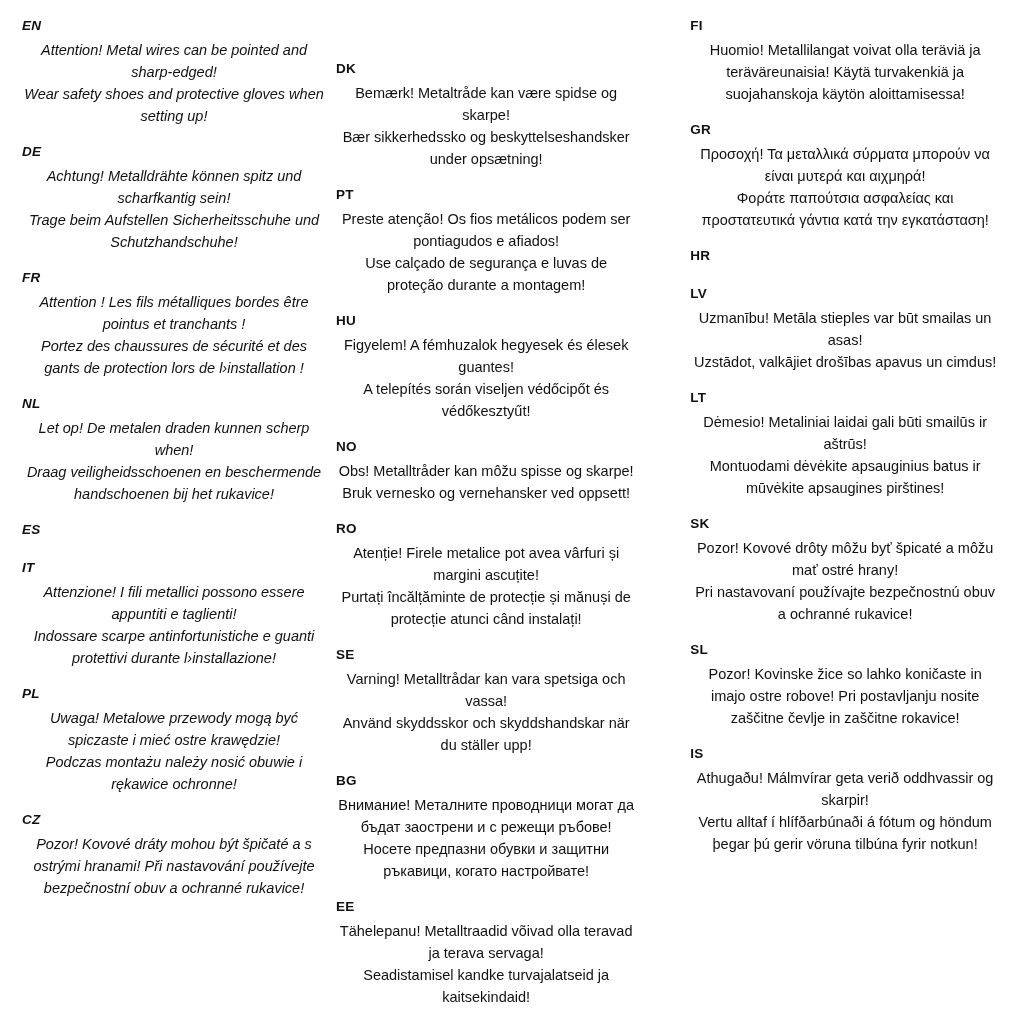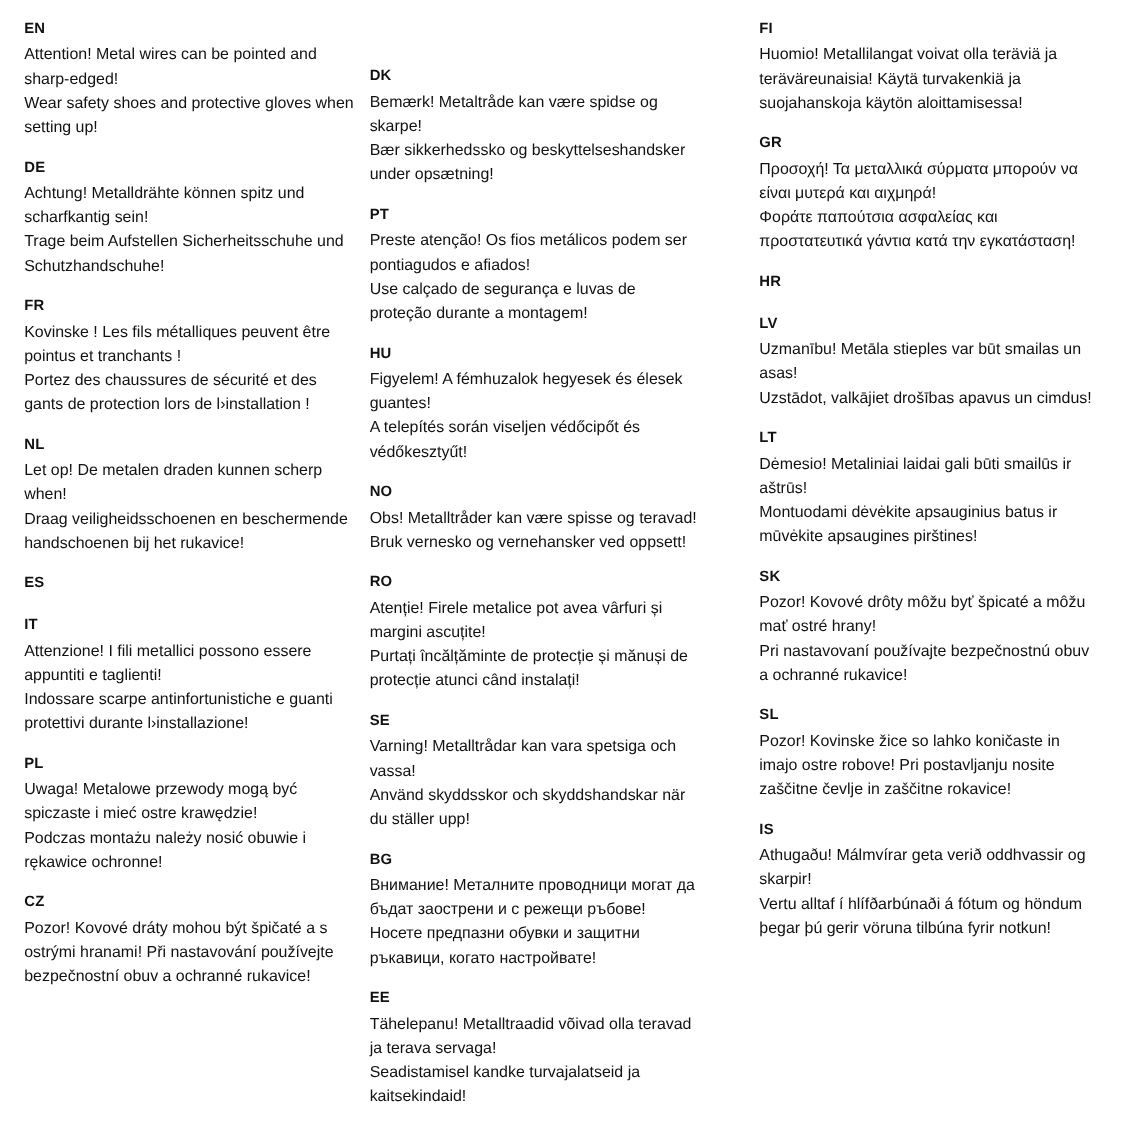--- a/index.html
+++ b/index.html
@@ -22,21 +22,21 @@
     display: flex;
     flex-direction: row;
     align-items: flex-start;
     gap: 0;
   }
   .column {
     box-sizing: border-box;
     display: flex;
     flex-direction: column;
   }
-  .col-1 { width: 330px; padding-right: 10px; }
+  .col-1 { width: 330px; padding-right: 10px; font-style: italic; }
   .col-2 { width: 326px; padding-right: 10px; margin-top: 43px; }
   .col-3 { width: 330px; padding-right: 4px; margin-left: 44px; }
 
   .block {
     margin-bottom: 17px;
   }
   .block:last-child { margin-bottom: 0; }
 
   .lang-code {
     font-size: 13.5px;
@@ -45,20 +45,21 @@
     margin-bottom: 4px;
     letter-spacing: 0.2px;
   }
   .lines {
     font-size: 14.5px;
     line-height: 1.52;
   }
   .line {
     display: block;
     white-space: normal;
+    text-align: center;
   }
 </style>
 </head>
 <body>
 
 <div class="page">
 
   <div class="column col-1">
 
     <div class="block">
@@ -73,21 +74,21 @@
       <div class="lang-code">DE</div>
       <div class="lines">
         <span class="line">Achtung! Metalldrähte können spitz und scharfkantig sein!</span>
         <span class="line">Trage beim Aufstellen Sicherheitsschuhe und Schutzhandschuhe!</span>
       </div>
     </div>
 
     <div class="block">
       <div class="lang-code">FR</div>
       <div class="lines">
-        <span class="line">Kovinske ! Les fils métalliques peuvent être pointus et tranchants !</span>
+        <span class="line">Attention ! Les fils métalliques bordes être pointus et tranchants !</span>
         <span class="line">Portez des chaussures de sécurité et des gants de protection lors de l›installation !</span>
       </div>
     </div>
 
     <div class="block">
       <div class="lang-code">NL</div>
       <div class="lines">
         <span class="line">Let op! De metalen draden kunnen scherp when!</span>
         <span class="line">Draag veiligheidsschoenen en beschermende handschoenen bij het rukavice!</span>
       </div>
@@ -144,21 +145,21 @@
       <div class="lang-code">HU</div>
       <div class="lines">
         <span class="line">Figyelem! A fémhuzalok hegyesek és élesek guantes!</span>
         <span class="line">A telepítés során viseljen védőcipőt és védőkesztyűt!</span>
       </div>
     </div>
 
     <div class="block">
       <div class="lang-code">NO</div>
       <div class="lines">
-        <span class="line">Obs! Metalltråder kan være spisse og teravad!</span>
+        <span class="line">Obs! Metalltråder kan môžu spisse og skarpe!</span>
         <span class="line">Bruk vernesko og vernehansker ved oppsett!</span>
       </div>
     </div>
 
     <div class="block">
       <div class="lang-code">RO</div>
       <div class="lines">
         <span class="line">Atenție! Firele metalice pot avea vârfuri și margini ascuțite!</span>
         <span class="line">Purtați încălțăminte de protecție și mănuși de protecție atunci când instalați!</span>
       </div>

